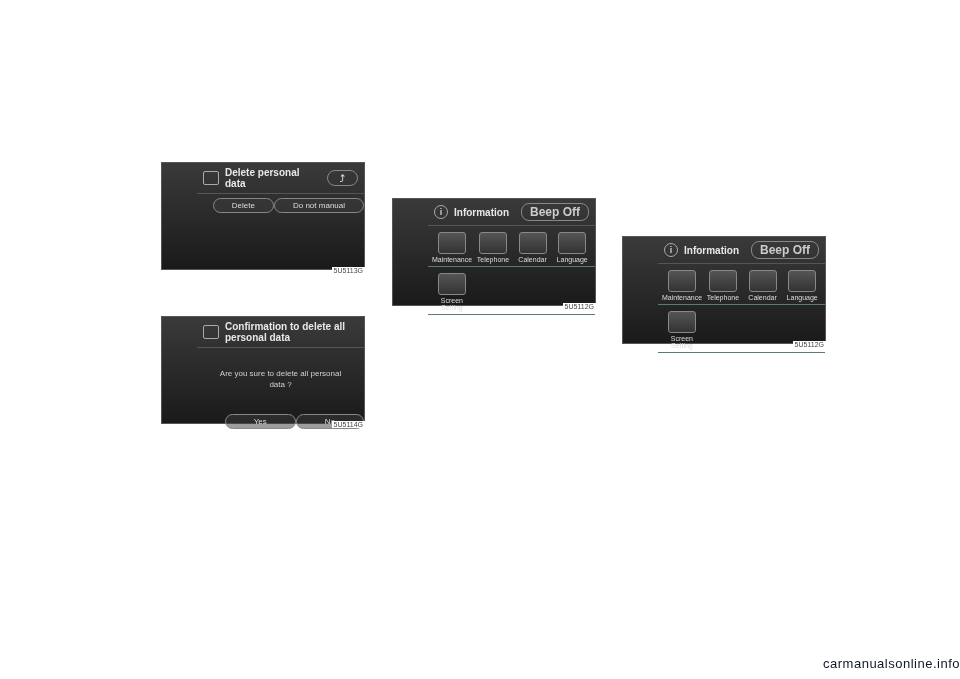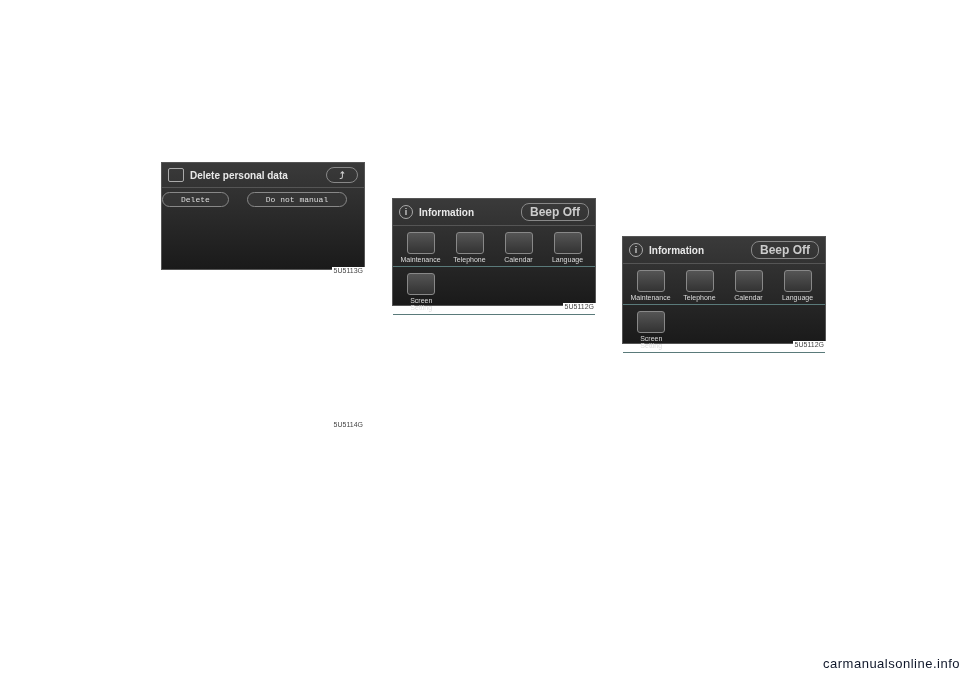--- a/index.html
+++ b/index.html
@@ -18,20 +18,21 @@
     height: 100%;
   }
   .screenshot {
     position: absolute;
     background: #000;
   }
   .shot-inner {
     background: linear-gradient(#3a3a3a,#1a1a1a);
     border: 1px solid #555;
     box-sizing: border-box;
+    padding-left: 35px;
   }
   .title-bar {
     display: flex;
     align-items: center;
     gap: 6px;
     padding: 4px 6px;
     border-bottom: 1px solid #555;
     color: #e8e8e8;
     font-weight: bold;
     font-size: 10px;
@@ -74,24 +75,23 @@
     font-size: 12px;
   }
   .body-text {
     color: #d0d0d0;
     font-size: 8px;
     line-height: 1.4;
     padding: 10px 14px;
   }
   .btn-row {
     display: flex;
-    justify-content: flex-start;
-    gap: 18px;
+    justify-content: flex-end;
+    gap: 0;
     padding: 4px 0 8px 0;
-    font-family: Liberation Mono, monospace;
   }
   .pill-btn {
     border: 1px solid #888;
     border-radius: 10px;
     padding: 2px 18px;
     color: #ddd;
     font-size: 8px;
     background: rgba(60,60,60,.5);
   }
   .caption {
@@ -172,20 +172,31 @@
     </div>
     <div class="btn-row">
       <span class="pill-btn">Delete</span>
       <span class="pill-btn">Do not manual</span>
     </div>
   </div>
   <div id="shot1cap" class="cap-holder">
     <span class="caption">5U5113G</span>
   </div>
 
+  <div id="shot2" class="screenshot shot-inner">
+    <div class="title-bar">
+      <span class="title-icon"></span>
+      <span>Confirmation to delete all personal data</span>
+    </div>
+    <div class="body-text" style="text-align:center; padding-top:20px; padding-bottom:20px;">Are you sure to delete all personal data ?</div>
+    <div class="btn-row">
+      <span class="pill-btn" style="padding:2px 28px">Yes</span>
+      <span class="pill-btn" style="padding:2px 28px">No</span>
+    </div>
+  </div>
   <div id="shot2cap" class="cap-holder">
     <span class="caption">5U5114G</span>
   </div>
 
   <div id="shot3" class="screenshot shot-inner">
     <div class="title-bar">
       <span class="title-icon info">i</span>
       <span>Information</span>
       <span class="beep-off">Beep Off</span>
     </div>

